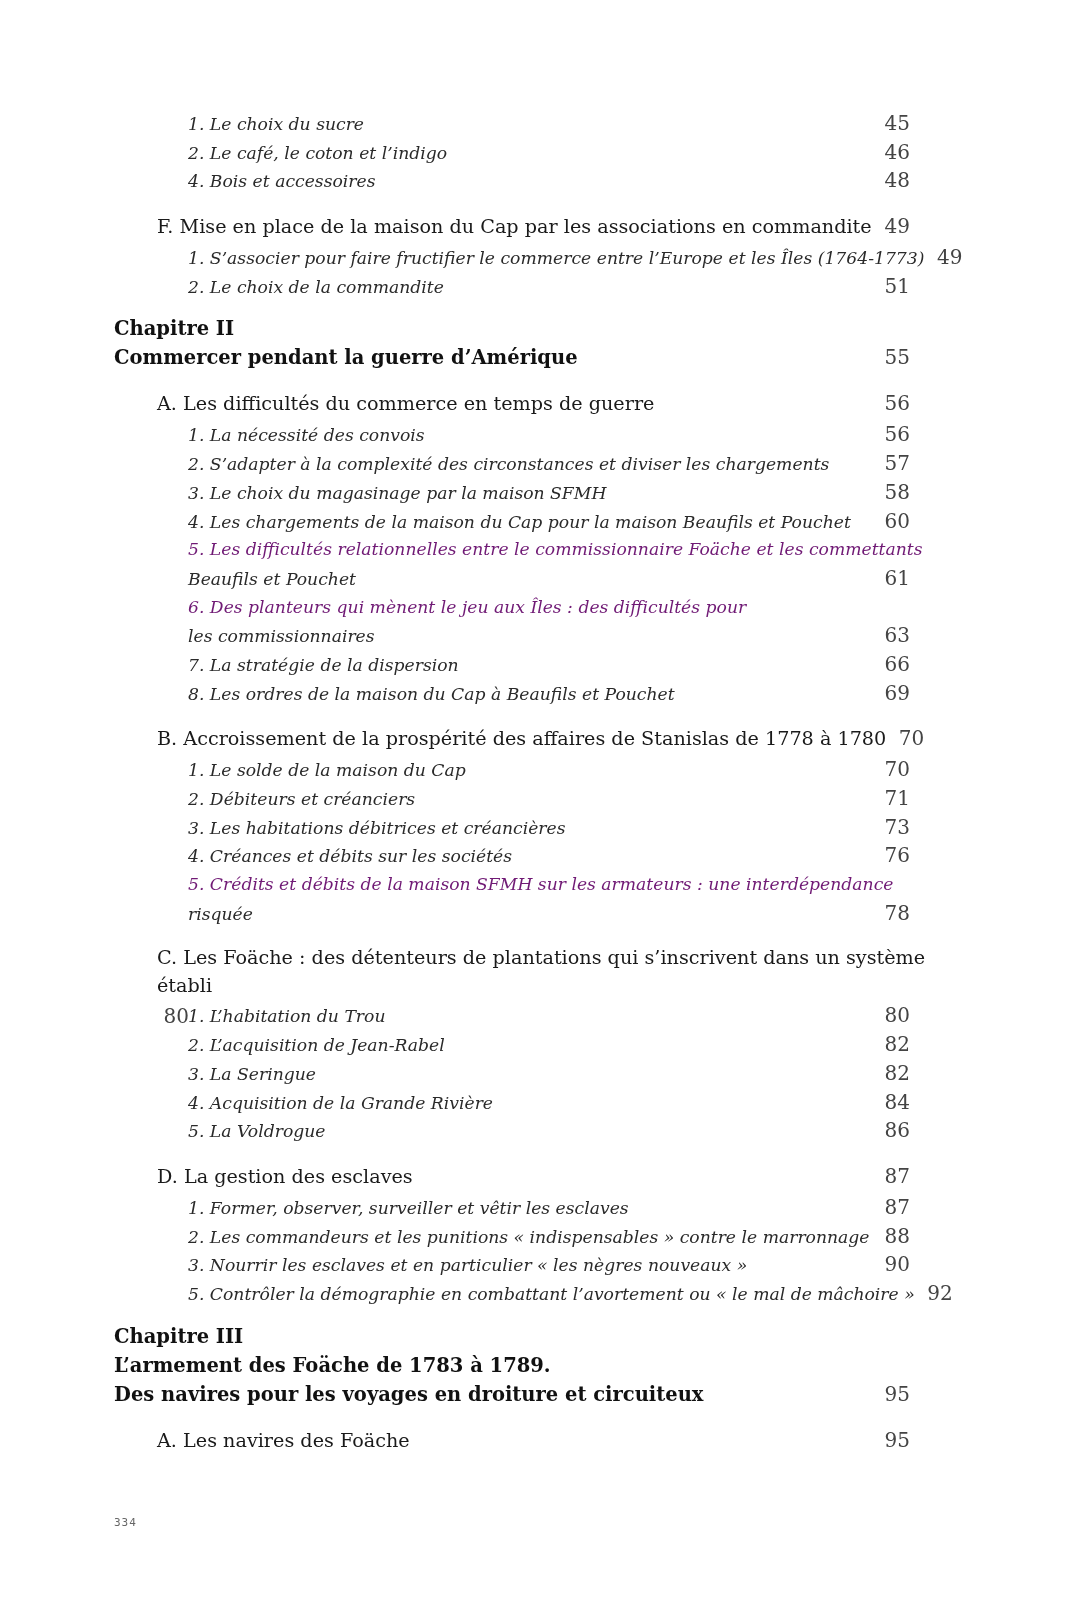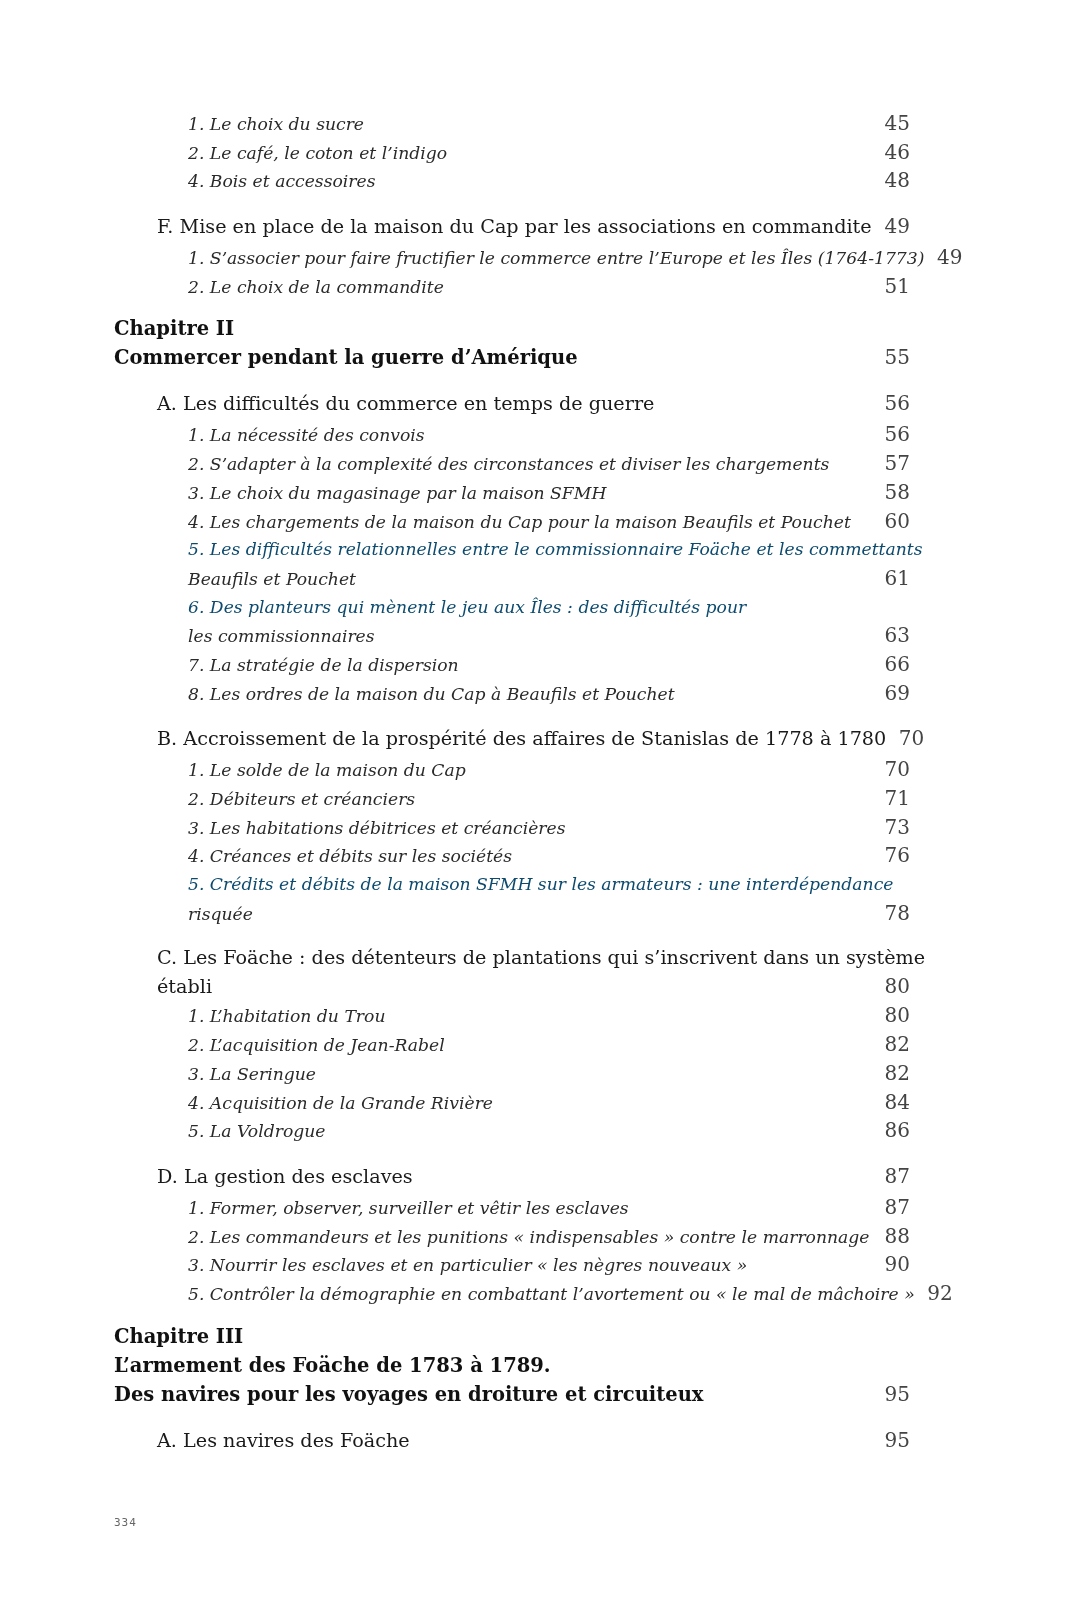--- a/index.html
+++ b/index.html
@@ -10,24 +10,24 @@
   .line .txt { flex: 0 0 auto; padding-right: 6px; background: #fff; }
   .line .dots { flex: 1 1 auto; overflow: hidden; color: #555; font-size: 12px; letter-spacing: 1px;
                 font-style: normal; font-weight: normal; height: 1.2em; position: relative; top: 0px; }
   .line .dots::before { content: "..........................................................................................................................................................................................................................................................................................................."; }
   .line .pg { flex: 0 0 auto; width: 32px; text-align: right; color: #444; font-size: 20px;
               font-style: normal; font-weight: normal; }
   .line.nodots .dots::before { content: ""; }
 
   .sub { padding-left: 74px; font-style: italic; font-size: 17.2px; color: #2a2a2a; height: 28.7px; line-height: 28.7px; }
   .sec { padding-left: 43px; font-size: 19.2px; height: 34px; line-height: 34px; margin-top: 14px; }
-  .sec.cont { padding-left: 43px; }
+  .sec.cont { padding-left: 43px; flex-direction: column; }
   .chap { font-weight: bold; font-size: 19.5px; height: 29px; line-height: 29px; color: #111; }
   .chap-first { margin-top: 14px; }
-  .wrap1 { padding-left: 74px; font-style: italic; font-size: 17.2px; color: #0c4a6e; height: 28.7px; line-height: 28.7px; }
+  .wrap1 { padding-left: 74px; font-style: italic; font-size: 17.2px; color: #701a75; height: 28.7px; line-height: 28.7px; }
 
   .pageno { position: absolute; left: 114px; top: 1516px; font-size: 11px; color: #666;
             font-family: "DejaVu Sans Mono", "Liberation Mono", monospace; letter-spacing: 1px; }
 </style>
 </head>
 <body>
 
 <div class="toc">
 
   <div class="line sub">

